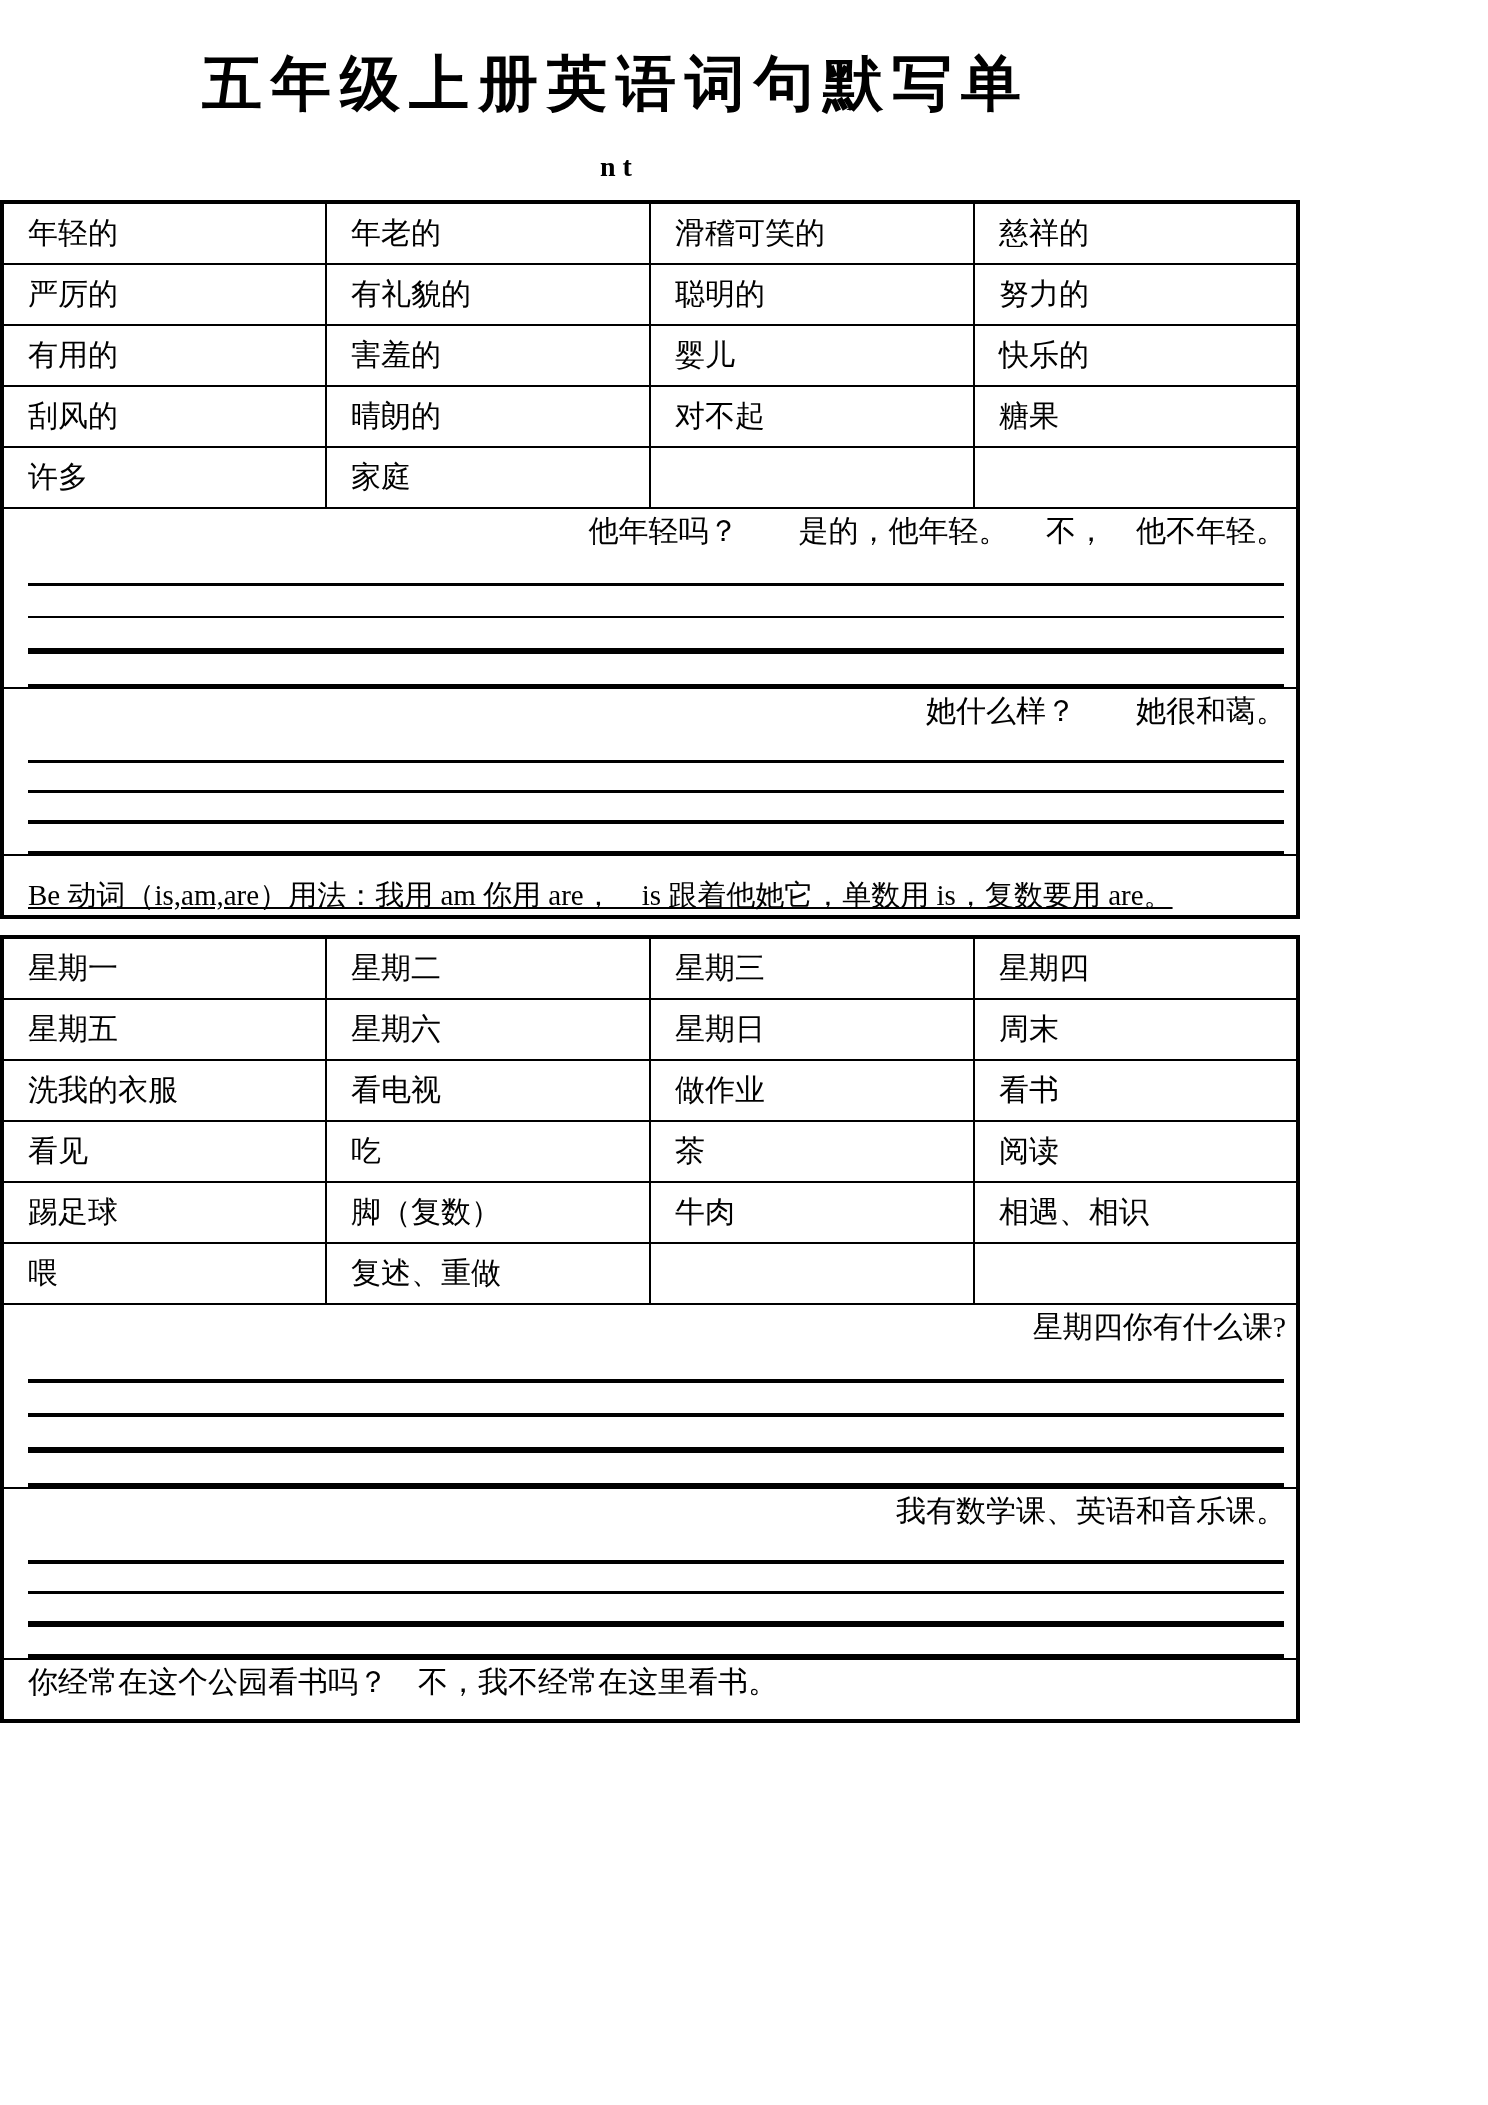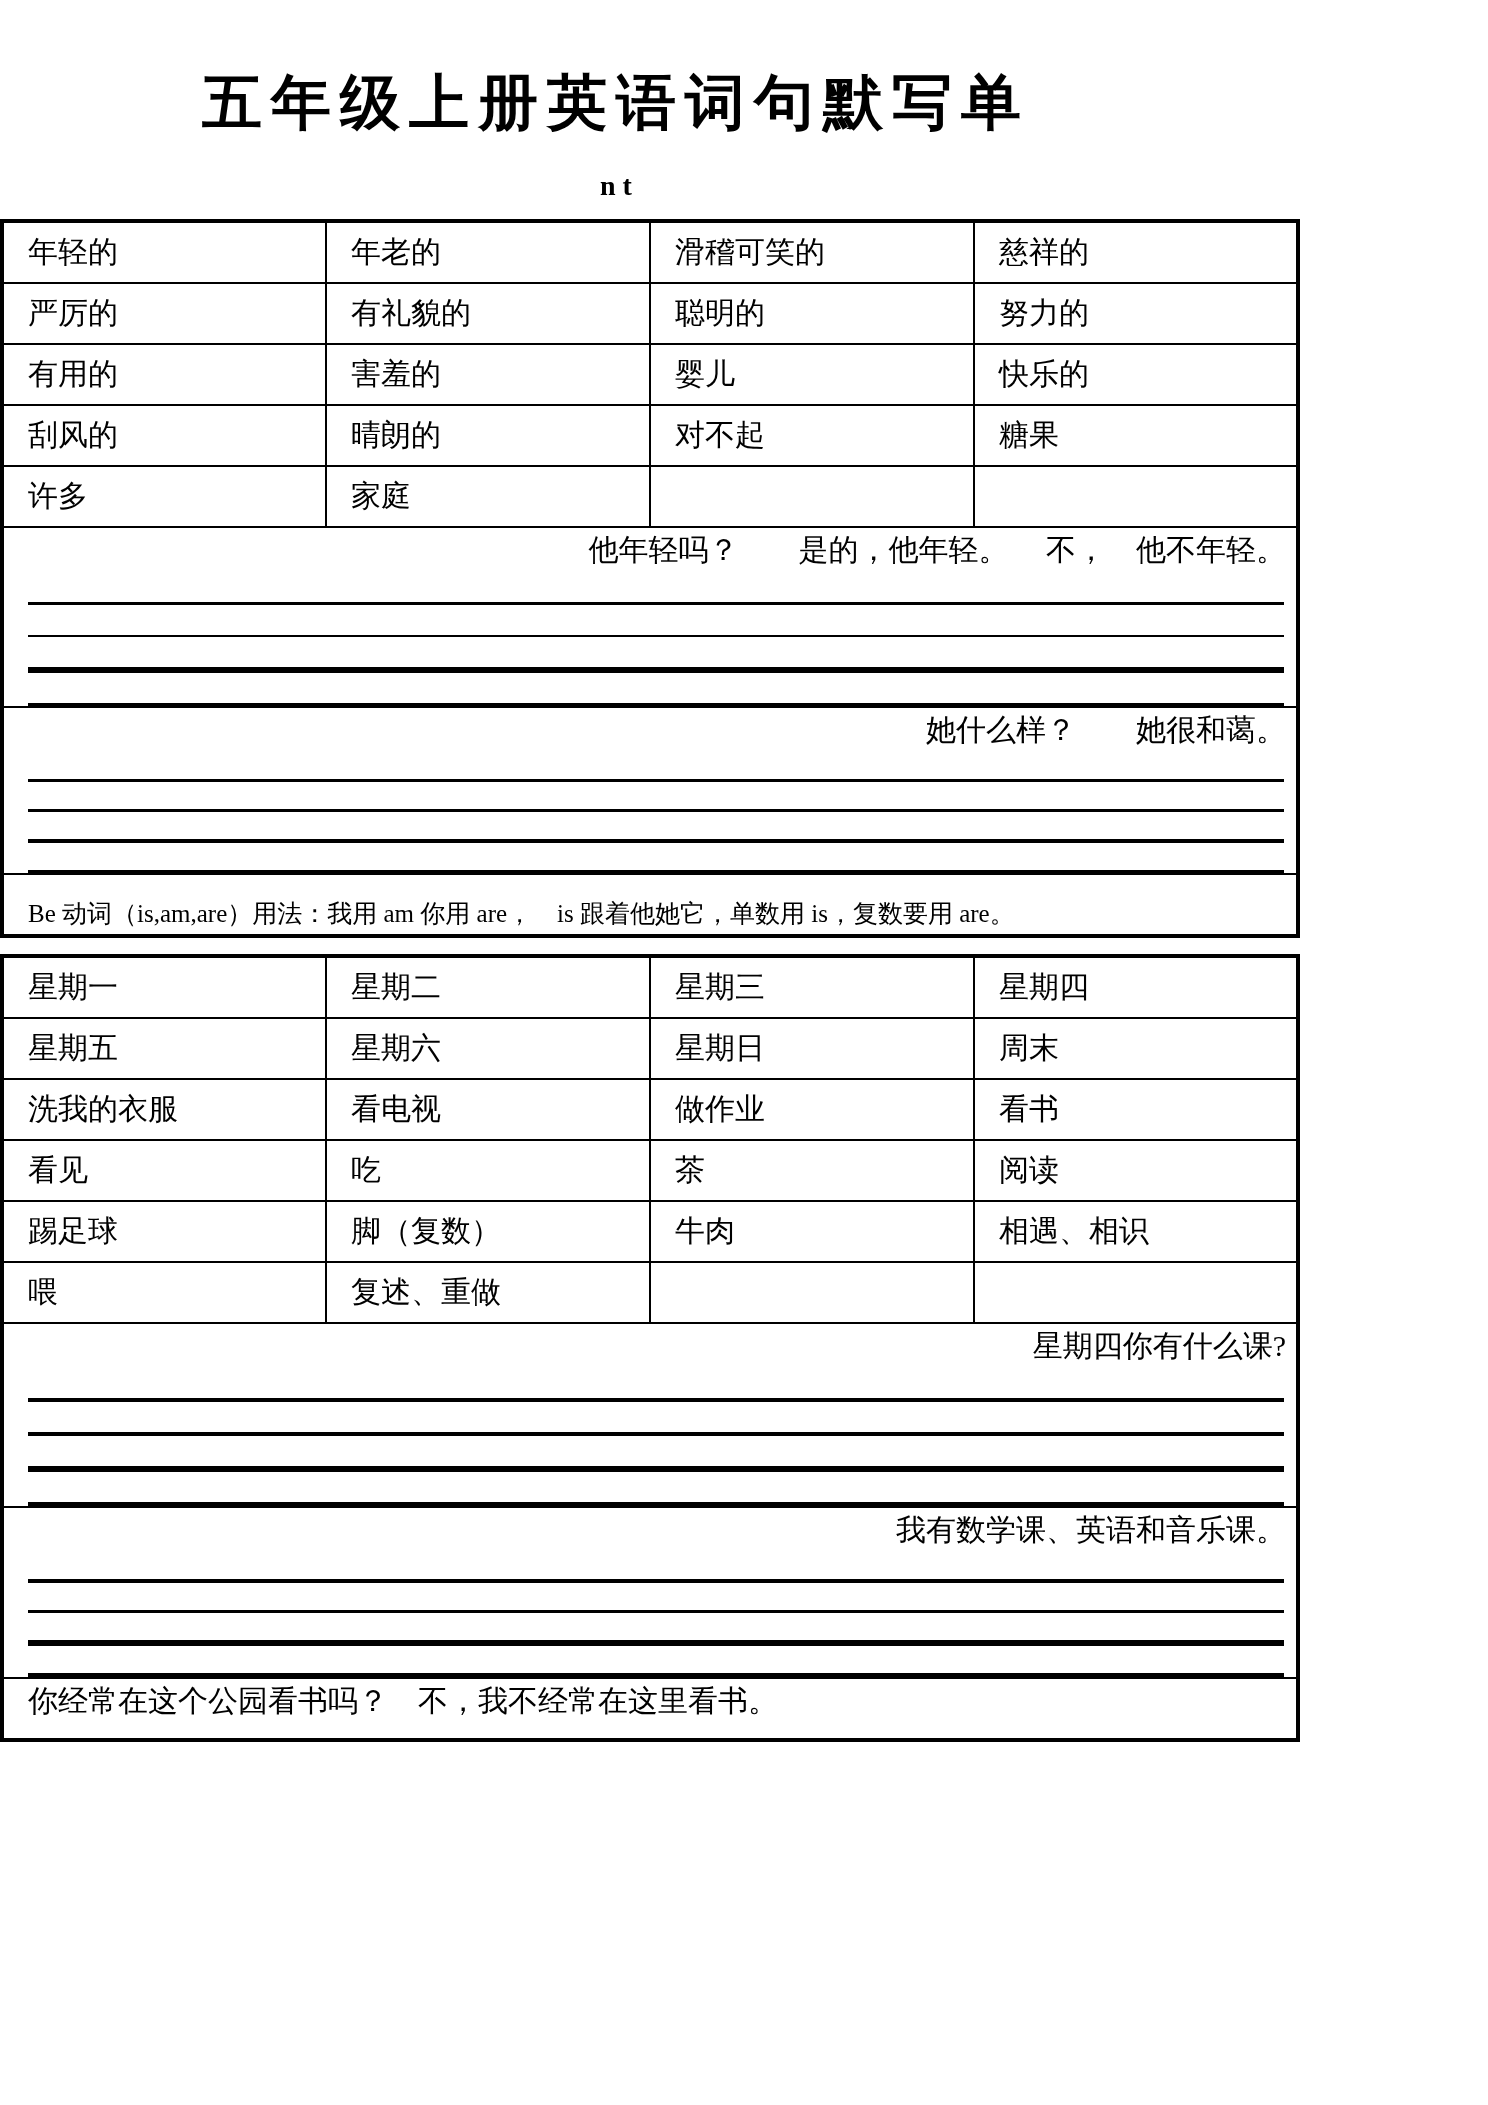--- a/index.html
+++ b/index.html
@@ -1,18 +1,18 @@
 <!DOCTYPE html>
 <html><head>
 <meta charset="utf-8">
 <style>
   html, body { margin:0; padding:0; background:#ffffff; color:#000000; }
   body { width:1488px; height:2105px; overflow:hidden;
          font-family:"Liberation Serif","DejaVu Serif",serif; }
-  .page { box-sizing:border-box; width:1232px; height:2105px; padding-top:63px; }
+  .page { box-sizing:border-box; width:1232px; height:2105px; padding-top:44px; }
 
   .title { font-family:"Liberation Sans","DejaVu Sans",sans-serif;
            font-weight:bold; font-size:60px; letter-spacing:9px;
            text-align:center; line-height:80px; margin:0; }
 
   .section-label { font-weight:bold; text-align:center; }
   .u1 { font-size:28px; line-height:34px; margin:26px 0 16px 0;text-align:center; }
   .u2 { font-size:30px; line-height:38px; margin:64px 0 14px 0; }
 
   table.wtable { border-collapse:collapse; table-layout:fixed;
@@ -25,21 +25,21 @@
 
   .wline { height:30px; border-bottom-style:solid; border-bottom-color:#000;
            margin-right:2px; }
   .compact .wline { height:27px; }
   .lw2 { border-bottom-width:2px; }
   .lw3 { border-bottom-width:3px; }
   .lw4 { border-bottom-width:4px; }
   .lw6 { border-bottom-width:6px; }
 
   .note-cell { vertical-align:bottom; padding-bottom:16px; height:110px; }
-  .note      { line-height:40px; white-space:pre-wrap; font-size:25px; }
+  .note      { line-height:40px; white-space:pre-wrap; font-size:29px;text-decoration:underline; }
   .last-cell { vertical-align:top; padding-top:14px; height:114px; }
 </style>
 </head>
 <body>
 
 <div class="page">
 
   <h1 class="title">五年级上册英语词句默写单</h1>
 
   <div class="section-label u1">n t</div>

